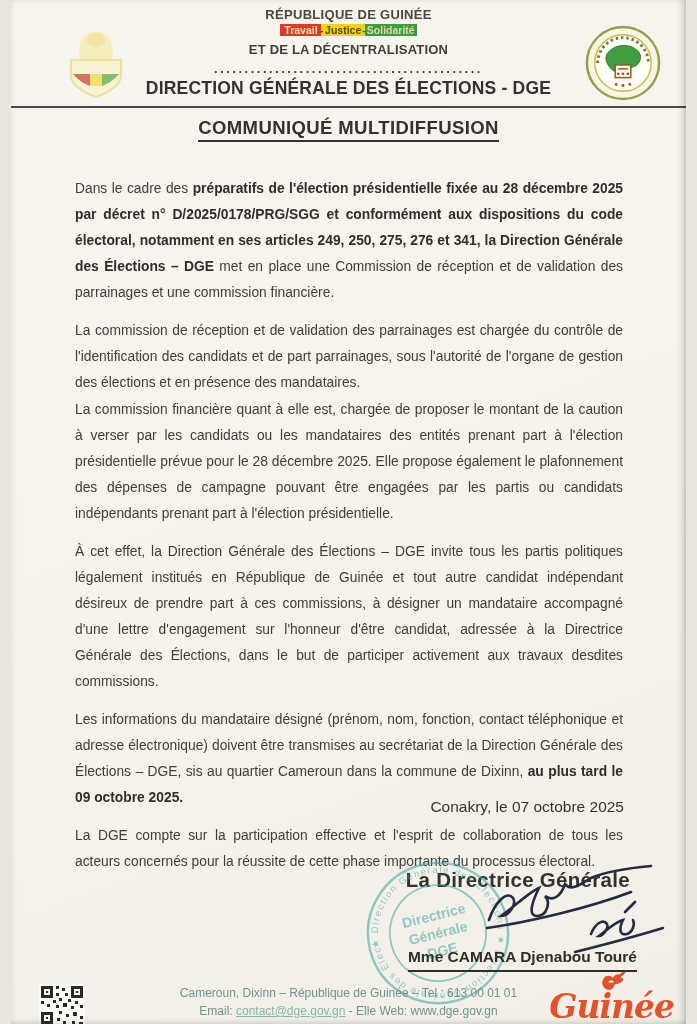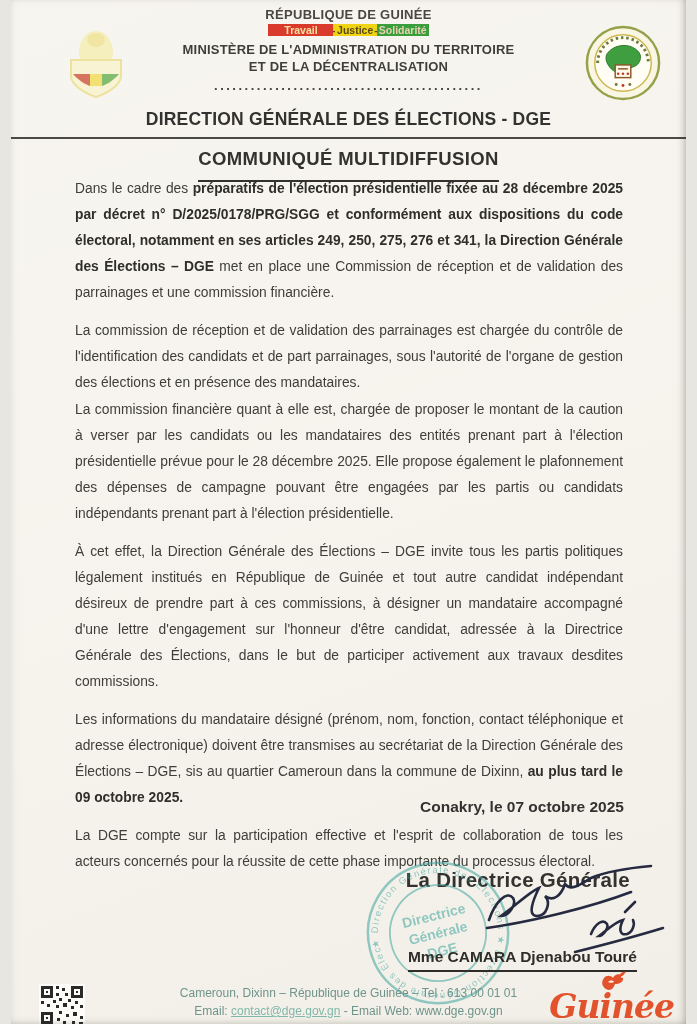--- a/index.html
+++ b/index.html
@@ -12,39 +12,39 @@
   .page::after{
     content:""; position:absolute; inset:0; pointer-events:none;
     box-shadow:inset -7px 0 10px -7px rgba(60,55,45,.45), inset 0 -5px 8px -6px rgba(60,55,45,.3), inset 4px 4px 14px -12px rgba(60,55,45,.35);
   }
   
   .header{position:relative; text-align:center; padding-top:7px;}
   .emblem-left{position:absolute; left:42px; top:18px; filter:blur(.5px); opacity:.9;}
   .emblem-right{position:absolute; right:24px; top:24px;}
   .republic{font-size:13px; font-weight:700; color:#4a4743; letter-spacing:.3px;}
   .motto{margin-top:2px; font-size:10.5px; font-weight:700; line-height:13px;}
-  .motto .m-red{background:#d93a2b; color:#f6e2a0; padding:0 16px;margin-top:28px;}
+  .motto .m-red{background:#d93a2b; color:#f6e2a0; padding:0 4px;margin-top:28px;}
   .motto .m-yellow{background:#f0d414; color:#5a4a1a; padding:0 2px;}
   .motto .m-green{background:#3a9e3c; color:#e8d2b2; padding:0 2px;}
   .motto .m-dash{color:#5a4a1a; background:#f0d414; margin:0 -1px;}
   .ministry{margin-top:4px; font-size:13px; font-weight:700; color:#403e3a; line-height:17px; letter-spacing:.2px;}
   .dots{margin-top:7px; font-size:13px; font-weight:700; letter-spacing:2.5px; line-height:8px; color:#43413d;}
-  .direction{margin-top:19px; font-size:17.5px; font-weight:700; color:#343230; letter-spacing:.2px;}
+  .direction{margin-top:5px; font-size:17.5px; font-weight:700; color:#343230; letter-spacing:.2px;}
   .rule{margin-top:7px; border-top:2px solid #4c4a46; width:100%;}
   .title-wrap{text-align:center; margin-top:9px;}
   .doc-title{display:inline-block; font-size:18.5px; font-weight:700; color:#343230; letter-spacing:.4px;
-             border-bottom:2.5px solid #343230; padding-bottom:10px;}
+             border-bottom:2.5px solid #343230; padding-bottom:1px;}
   .ref{text-align:center; margin-top:11px; font-size:14.5px; font-weight:700; color:#3a3834; letter-spacing:.3px;}
   
   .content{position:absolute; left:64px; right:63px; top:176px;}
   .content p{margin:0 0 12px 0; font-size:13.8px; line-height:26px; text-align:justify;}
   .content p.tight{margin-bottom:1px;}
   .content .b{font-weight:700; color:#302e2b;}
   
-  .place-date{position:absolute; right:62px; top:798px; font-size:15.5px; font-weight:700; color:#343230;}
+  .place-date{position:absolute; right:62px; top:798px; font-size:15.5px; font-weight:400; color:#343230;}
   .sig-role{position:absolute; right:56px; top:868px; font-size:20.5px; font-weight:700; color:#343230; letter-spacing:.3px;}
   .stamp{position:absolute; left:352px; top:858px; opacity:.55; transform:rotate(-14deg);}
   .sig-scribble{position:absolute; left:468px; top:862px;}
   .sig-name{position:absolute; right:49px; top:948px; font-size:15.5px; font-weight:700; color:#2f2d2a;
             border-bottom:2.5px solid #2f2d2a; padding-bottom:4px;}
   
   .footer-text{position:absolute; left:0; right:0; top:984px; text-align:center;
                font-size:12px; line-height:18px; color:#6f948c;}
   .footer-text .email{color:#82b7ab; text-decoration:underline;}
   .qr{position:absolute; left:28px; top:984px;}
@@ -81,21 +81,20 @@
       <circle cx="33" cy="62" r="1.5" fill="#6c7c38"></circle>
         <circle cx="40" cy="63" r="1.5" fill="#c03a2a"></circle>
         <circle cx="47" cy="62" r="1.5" fill="#6c7c38"></circle>
     </svg>
 
     <div class="republic">RÉPUBLIQUE DE GUINÉE</div>
 
     <div class="motto"><span class="m-red">Travail</span><span class="m-dash">-</span><span class="m-yellow">Justice</span><span class="m-dash">-</span><span class="m-green">Solidarité</span></div>
 
     <div class="ministry">
-      <div>MINISTÈRE DE L'ADMINISTRATION DU TERRITOIRE</div>
       <div>ET DE LA DÉCENTRALISATION</div>
     </div>
 
     <div class="dots">............................................</div>
 
     <div class="direction">DIRECTION GÉNÉRALE DES ÉLECTIONS - DGE</div>
   </header>
 
   <div class="rule"></div>
 
@@ -178,21 +177,21 @@
         <rect x="41" y="32" width="3" height="3"></rect>
         <rect x="18" y="34" width="3" height="3"></rect>
         <rect x="24" y="37" width="3" height="3"></rect>
       <rect x="33" y="37" width="3" height="3"></rect>
         <rect x="40" y="38" width="4" height="3"></rect>
     </g>
   </svg>
 
   <div class="footer-text">
     <div>Cameroun, Dixinn – République de Guinée – Tel : 613 00 01 01</div>
-    <div><span>Email: </span><span class="email">contact@dge.gov.gn</span><span> - Email Web: www.dge.gov.gn</span></div>
+    <div><span>Email: </span><span class="email">contact@dge.gov.gn</span><span> - Elle Web: www.dge.gov.gn</span></div>
   </div>
 
   <div class="guinee">
     <svg width="34" height="24" viewBox="0 0 34 24">
       <path d="M14,22 C8,21 5,15 9,10 C11,7 16,7 18,10 C20,5 27,5 28,10 C29,14 24,16 20,16 C19,19 17,22 14,22 z" fill="#e2532d"></path>
       <path d="M24,8 C25,5 28,3 31,4 C29,6 28,8 26,9 z" fill="#e2532d"></path>
       <circle cx="27" cy="9" r="1" fill="#fdf8ee"></circle>
       <path d="M13,14 c2,-2 5,-2 6,0 c-2,1 -4,1 -6,0 z" fill="#fdf8ee"></path>
     </svg>
     <span class="brand">Guinée</span>

